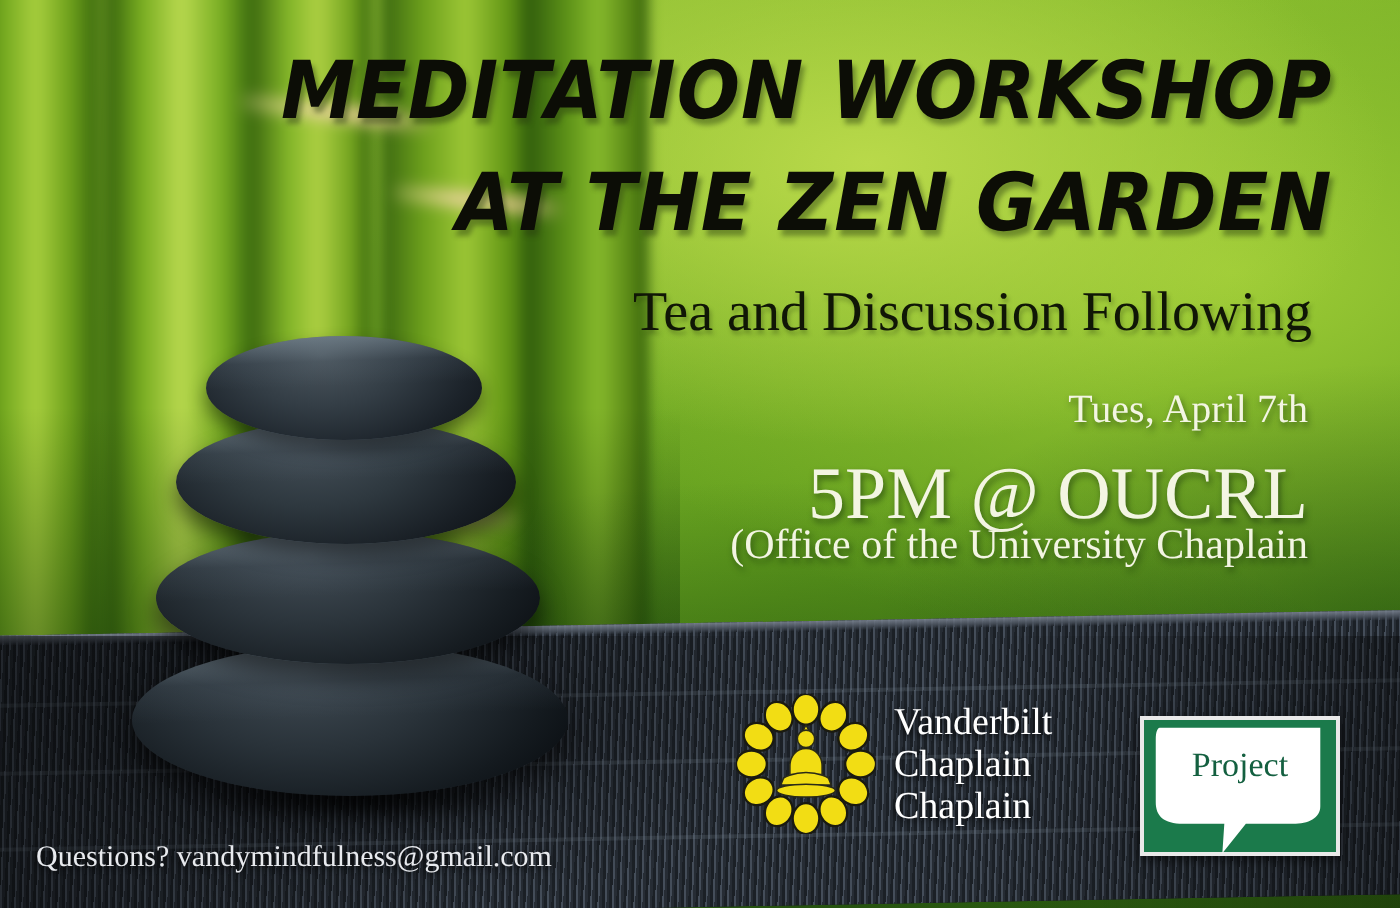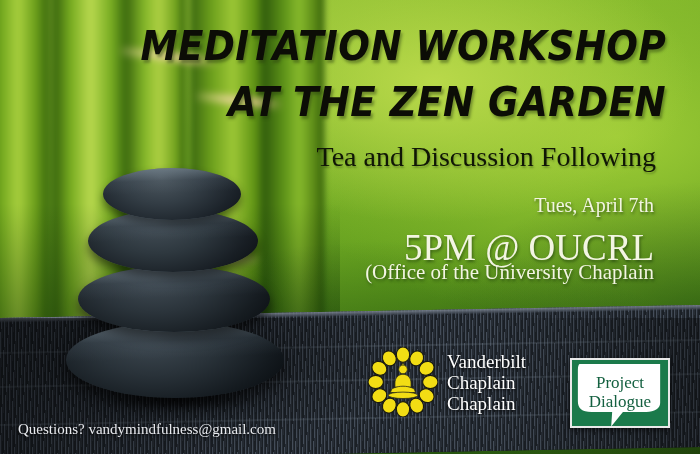--- a/index.html
+++ b/index.html
@@ -239,17 +239,16 @@
       <div>Chaplain</div>
     </div>
   </div>
 
   <div class="pd">
     <svg class="pd-bubble" viewBox="0 0 98 70" preserveAspectRatio="none">
       <path d="M8 4 H90 V44 C90 50 84 53 76 53 H52 L40 68 L41 53 H20 C10 53 6 49 6 42 V10 C6 6 7 4 8 4 Z" fill="#ffffff"></path>
     </svg>
     <div class="pd-text">
       <div>Project</div>
-      <div>Dialogue</div>
     </div>
   </div>
 
 </div>
 
 </body></html>

